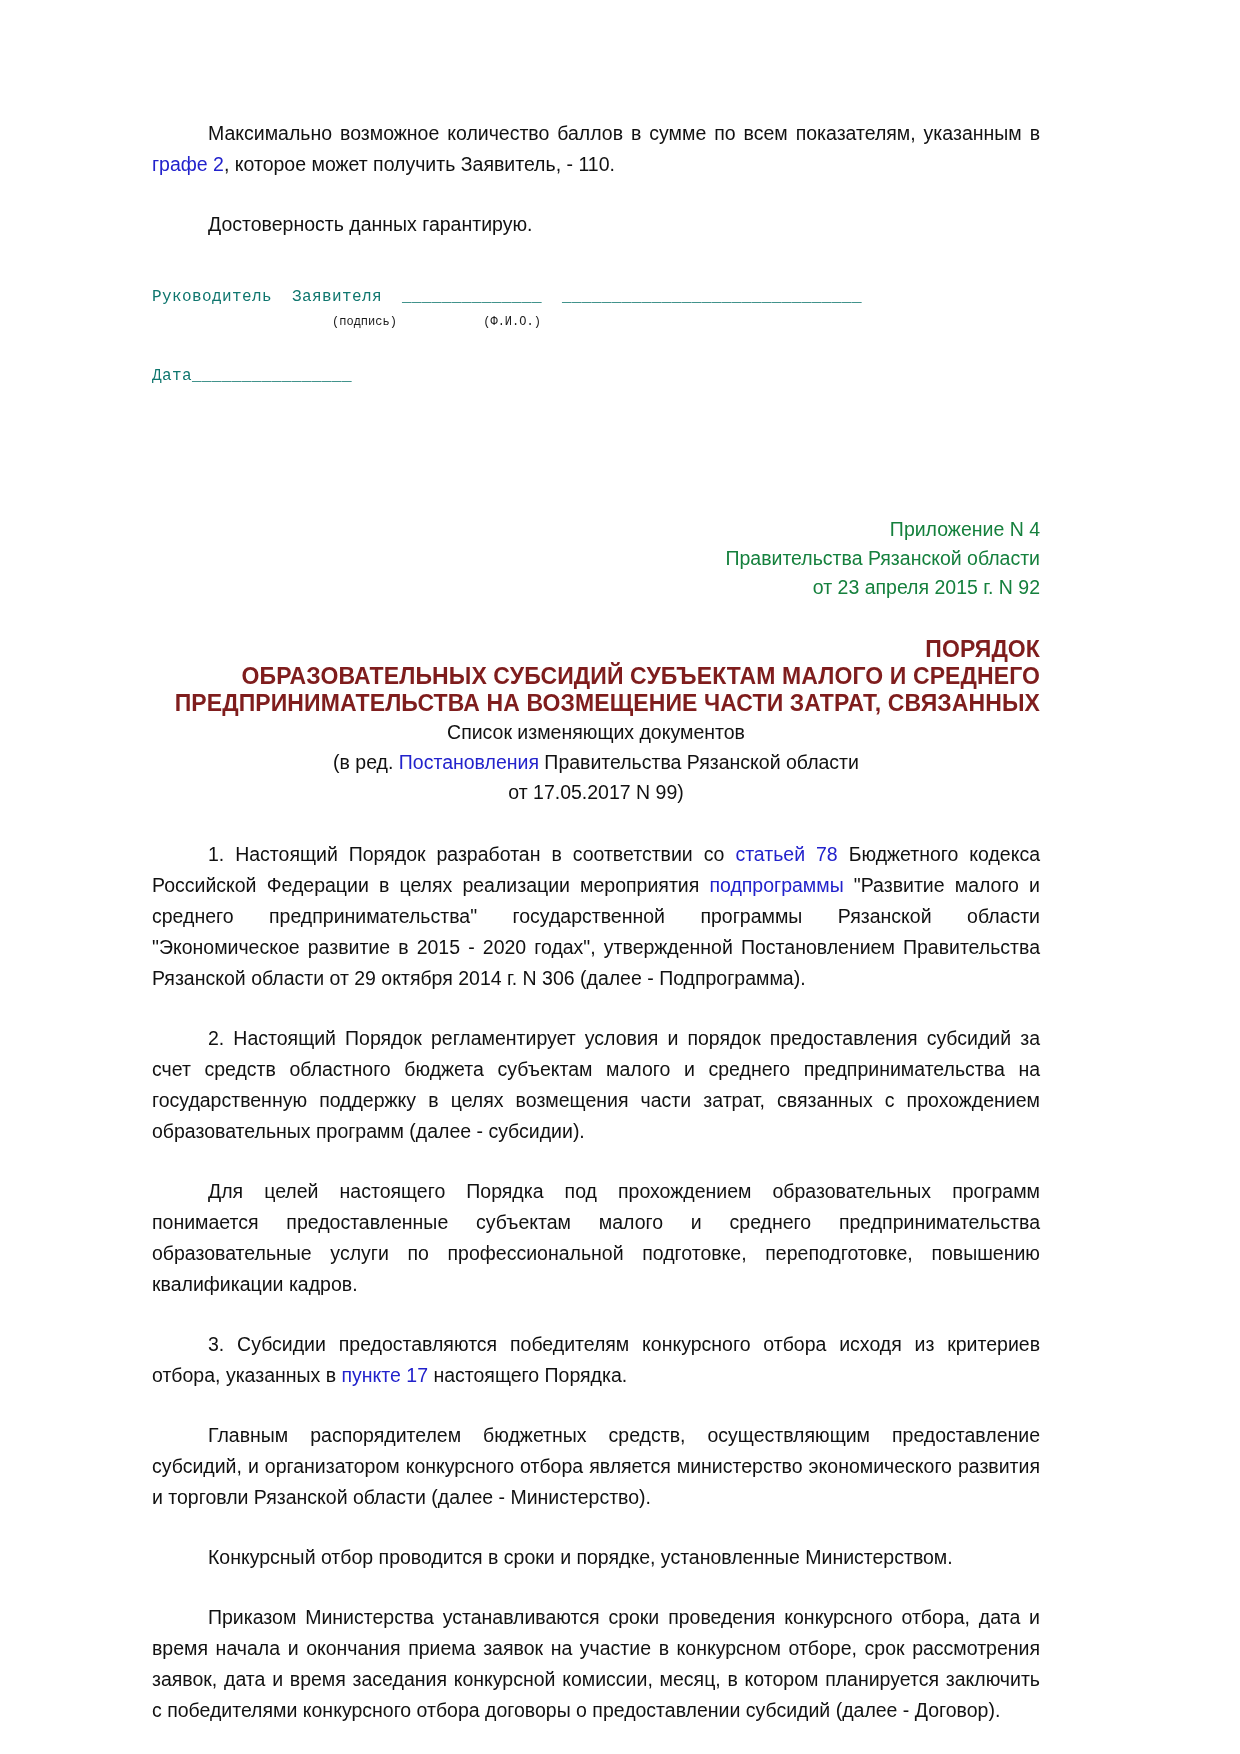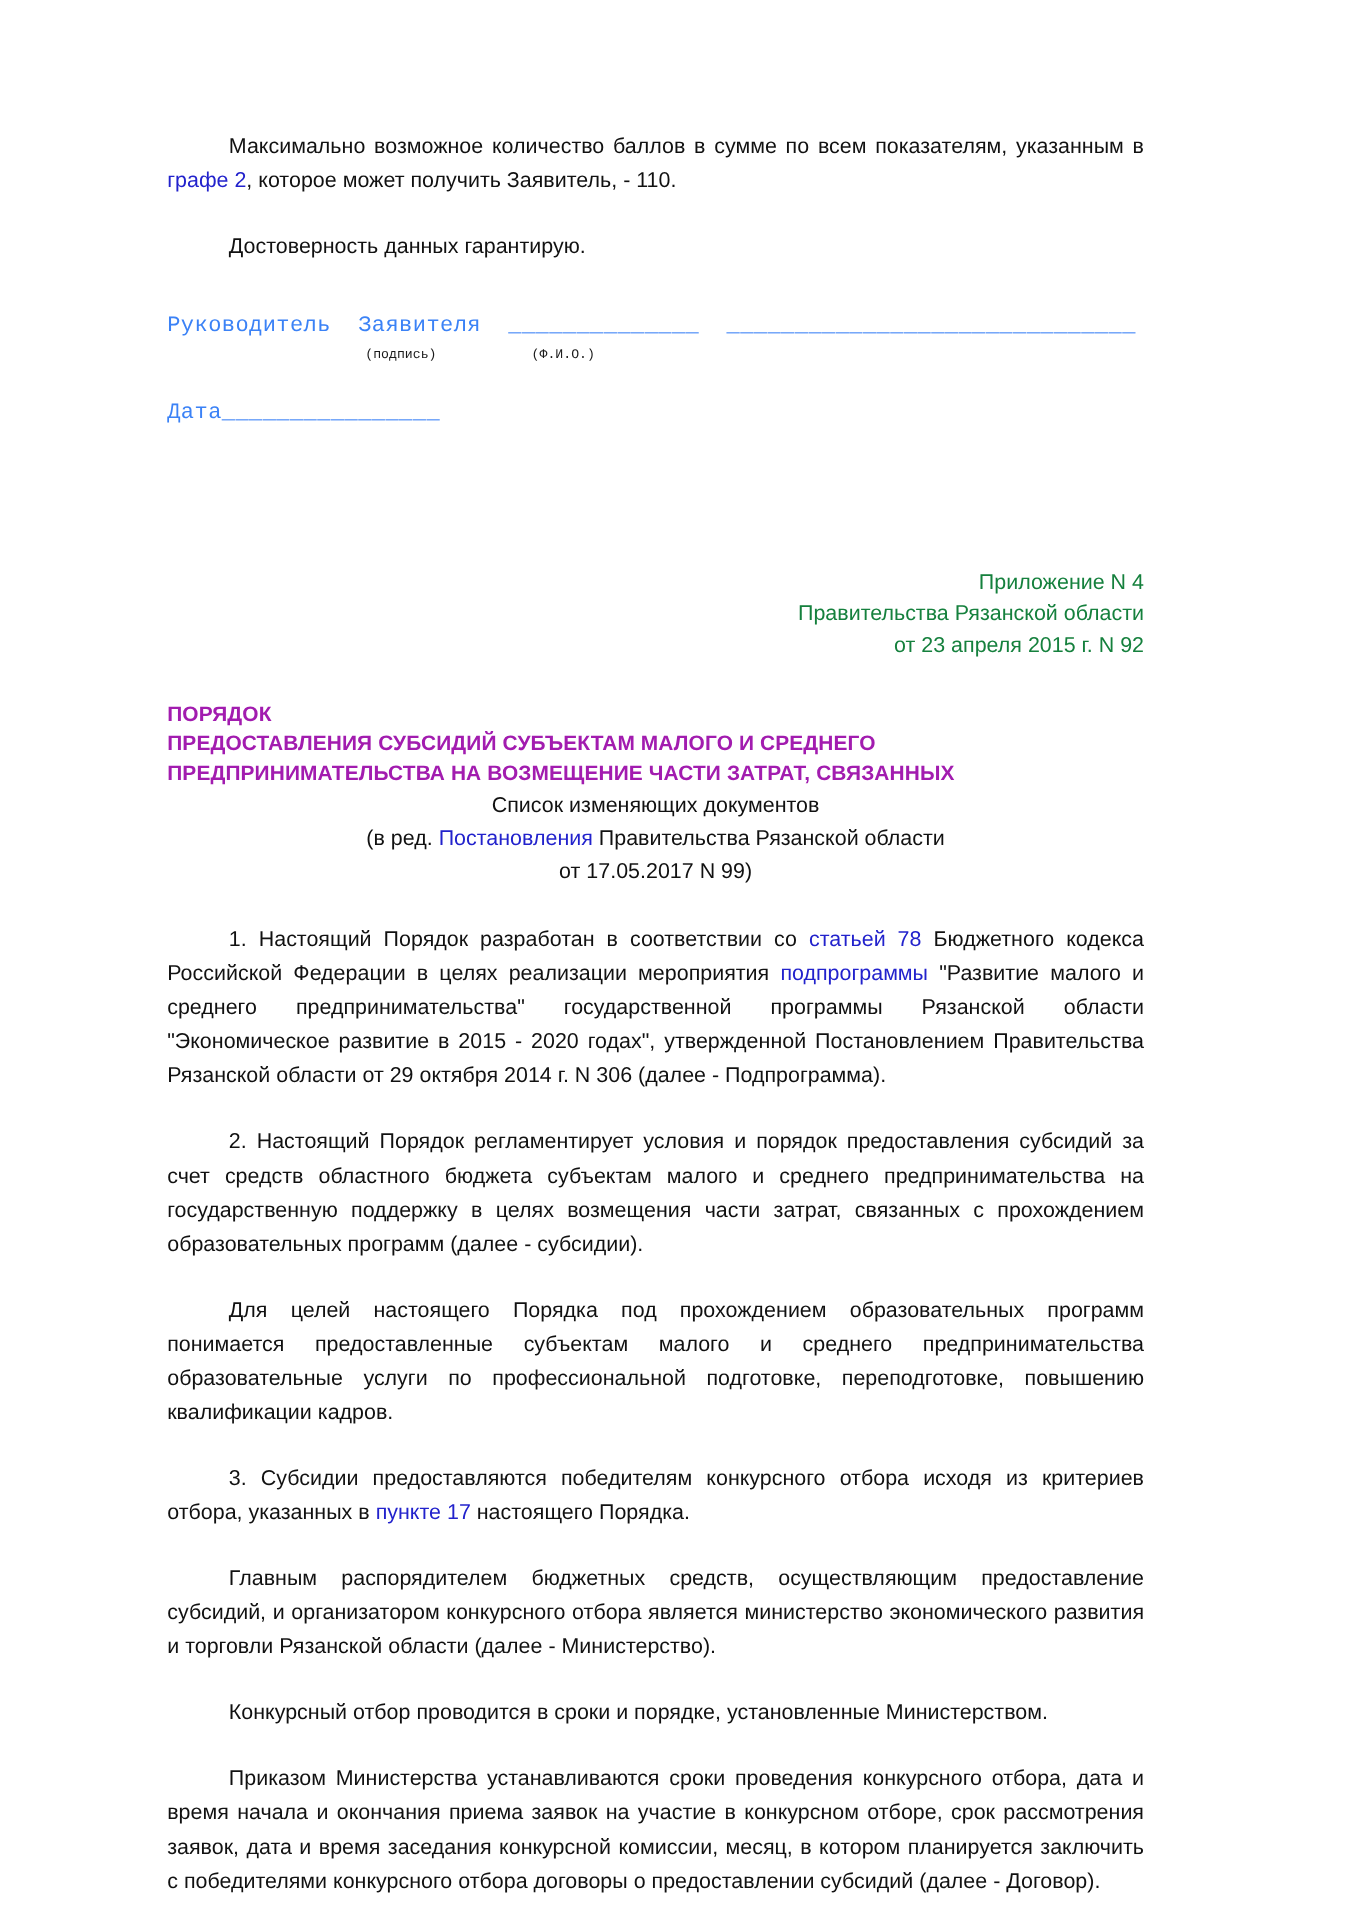--- a/index.html
+++ b/index.html
@@ -36,23 +36,23 @@
   .gap-md { height: 44px; }
 
   a.lnk, .lnk {
     color: #2222cc;
     text-decoration: none;
   }
 
   
   .mono {
     font-family: "Liberation Mono", "DejaVu Sans Mono", monospace;
-    font-size: 20px;
+    font-size: 16px;
     line-height: 26px;
-    color: #3b82f6;
+    color: #0f766e;
     letter-spacing: 0.4px;
     white-space: pre;
   }
   .sig-caption {
     font-family: "Liberation Mono", "DejaVu Sans Mono", monospace;
     font-size: 12px;
     line-height: 24px;
     white-space: pre;
     color: #1a1a1a;
   }
@@ -61,25 +61,25 @@
   .appendix {
     text-align: right;
     font-size: 19.5px;
     line-height: 29px;
     color: #15803d;
   }
   .appendix div { margin: 0; }
 
   
   .title-block {
-    text-align: left;
-    font-size: 19px;
+    text-align: right;
+    font-size: 23px;
     line-height: 27px;
     font-weight: bold;
-    color: #a21caf;
+    color: #7f1d1d;
     letter-spacing: 0.1px;
   }
   .title-block div { margin: 0; }
 
   .subtitle-block {
     text-align: center;
     font-size: 19.5px;
     line-height: 30px;
     font-weight: normal;
     color: #111111;
@@ -112,21 +112,21 @@
     <div class="appendix">
       <div>Приложение N 4</div>
       <div>Правительства Рязанской области</div>
       <div>от 23 апреля 2015 г. N 92</div>
     </div>
 
     <div style="height:34px"></div>
 
     <div class="title-block">
       <div>ПОРЯДОК</div>
-      <div>ПРЕДОСТАВЛЕНИЯ СУБСИДИЙ СУБЪЕКТАМ МАЛОГО И СРЕДНЕГО</div>
+      <div>ОБРАЗОВАТЕЛЬНЫХ СУБСИДИЙ СУБЪЕКТАМ МАЛОГО И СРЕДНЕГО</div>
       <div>ПРЕДПРИНИМАТЕЛЬСТВА НА ВОЗМЕЩЕНИЕ ЧАСТИ ЗАТРАТ, СВЯЗАННЫХ</div>
     </div>
 
     <div class="subtitle-block">
       <div>Список изменяющих документов</div>
       <div><span>(в ред. </span><a class="lnk" href="#">Постановления</a><span> Правительства Рязанской области</span></div>
       <div>от 17.05.2017 N 99)</div>
     </div>
 
     <div style="height:32px"></div>

